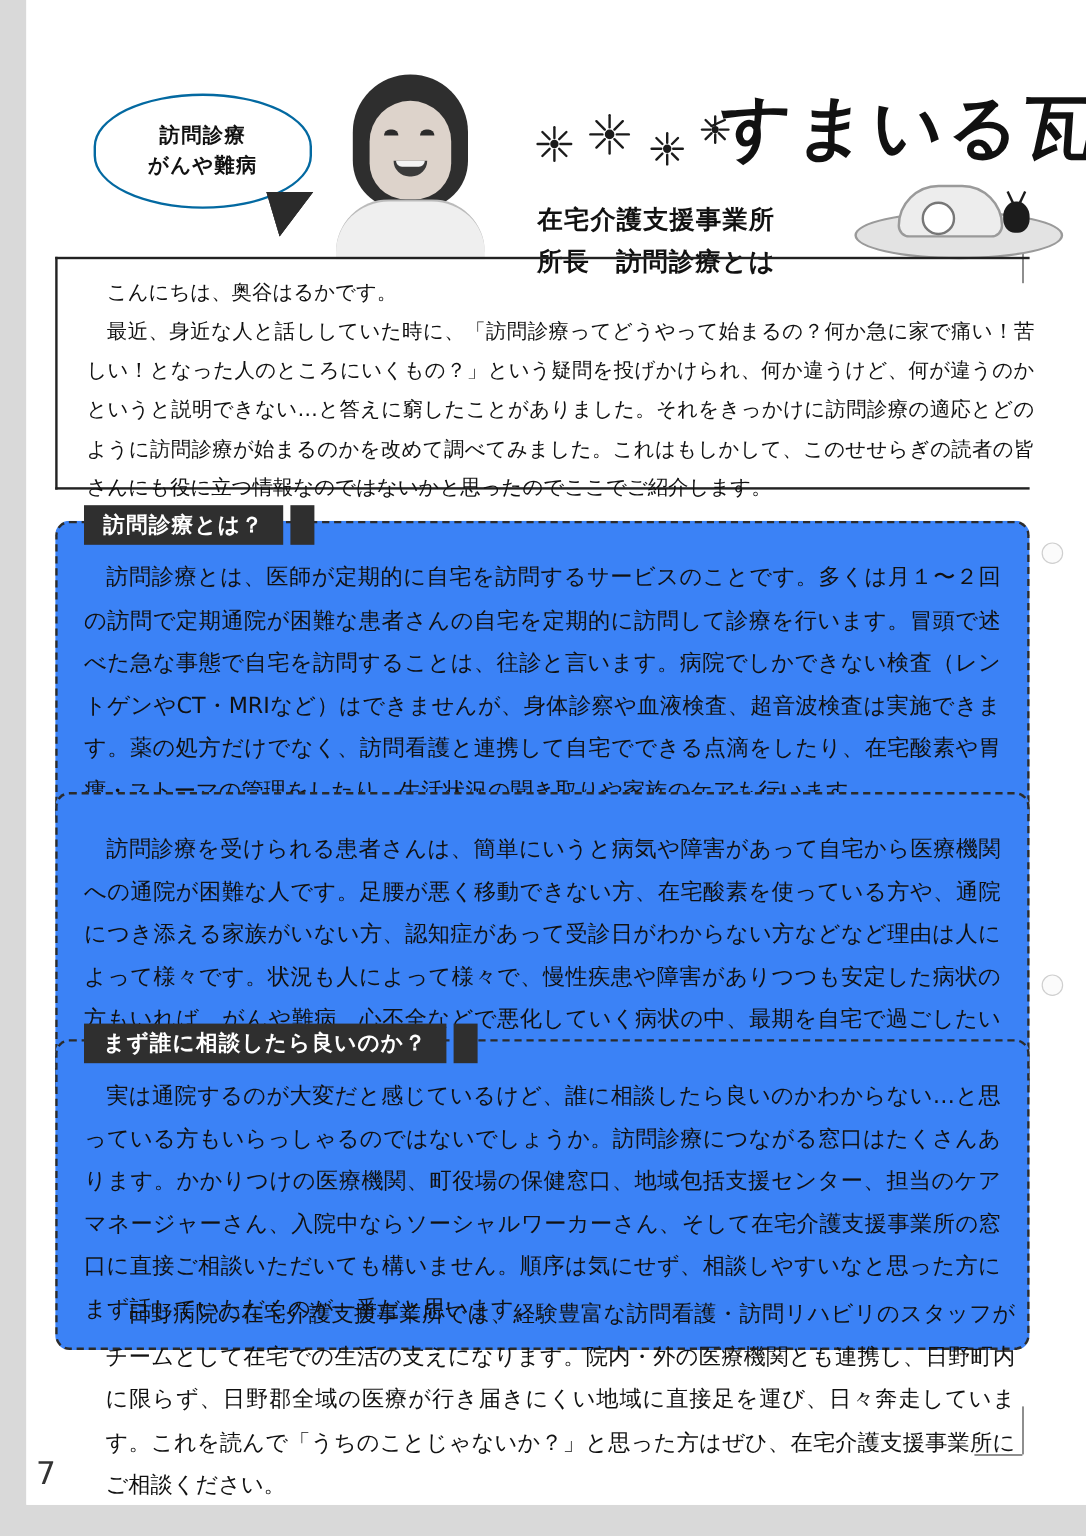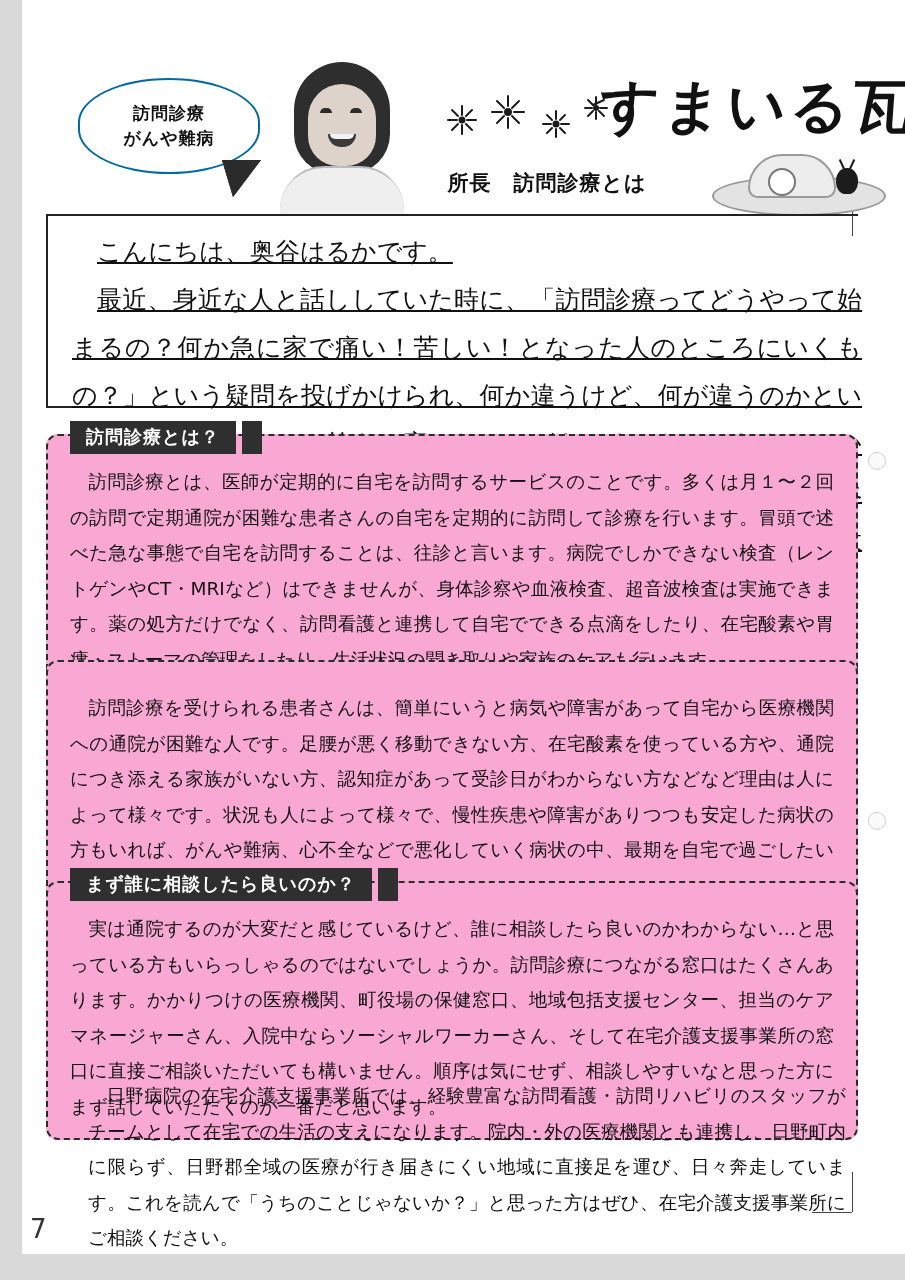--- a/index.html
+++ b/index.html
@@ -219,37 +219,36 @@
   .intro-bracket::after {
     content: "";
     position: absolute;
     right: -2px; top: -2px;
     width: 2px; height: 0;
   }
   .intro-text {
     position: absolute;
     left: 72px; top: 228px;
     width: 790px;
-    font-size: 25px;
+    font-size: 17px;
     line-height: 1.92;
     font-family: "DejaVu Sans", sans-serif;
     text-align: justify;
-    text-decoration: underline;
   }
   .intro-text p { margin: 0; text-indent: 1em; }
 
   
   .section {
     position: absolute;
     left: 46px;
     width: 812px;
     border: 2px dashed #2b2b2b;
     border-radius: 12px;
     box-sizing: border-box;
-    background: #f9a8d4;
+    background: #3b82f6;
   }
   .section-heading {
     position: absolute;
     left: 22px; top: -15px;
     background: #2f2f2f;
     color: #fff;
     font-family: "DejaVu Sans", sans-serif;
     font-weight: bold;
     font-size: 18px;
     letter-spacing: 1px;
@@ -267,21 +266,21 @@
     font-family: "DejaVu Sans", sans-serif;
     font-size: 18.5px;
     line-height: 1.92;
     text-align: justify;
     padding: 28px 22px 14px 22px;
   }
   .section-body p { margin: 0; text-indent: 1em; }
 
   #sec1 { top: 434px; }
   #sec2 { top: 660px; }
-  #sec3 { top: 866px; margin-top: 15px; }
+  #sec3 { top: 866px; }
 
   .closing {
     position: absolute;
     left: 72px; top: 1062px;
     width: 790px;
     font-family: "DejaVu Sans", sans-serif;
     font-size: 18.5px;
     line-height: 1.92;
     text-align: justify;
   }
@@ -397,20 +396,21 @@
   <div class="logo-title">すまいる瓦版</div>
 
   <div class="logo-hat">
     <div class="brim"></div>
     <div class="crown"></div>
     <div class="sun"></div>
     <div class="bug"></div>
   </div>
 
   <div class="org-block">
+    <div>在宅介護支援事業所</div>
     <div>所長　訪問診療とは</div>
   </div>
 </div>
 
 <div class="intro-bracket"></div>
 <div class="intro-text">
   <p>こんにちは、奥谷はるかです。</p>
   <p>最近、身近な人と話ししていた時に、「訪問診療ってどうやって始まるの？何か急に家で痛い！苦しい！となった人のところにいくもの？」という疑問を投げかけられ、何か違うけど、何が違うのかというと説明できない…と答えに窮したことがありました。それをきっかけに訪問診療の適応とどのように訪問診療が始まるのかを改めて調べてみました。これはもしかして、このせせらぎの読者の皆さんにも役に立つ情報なのではないかと思ったのでここでご紹介します。</p>
 </div>
 

